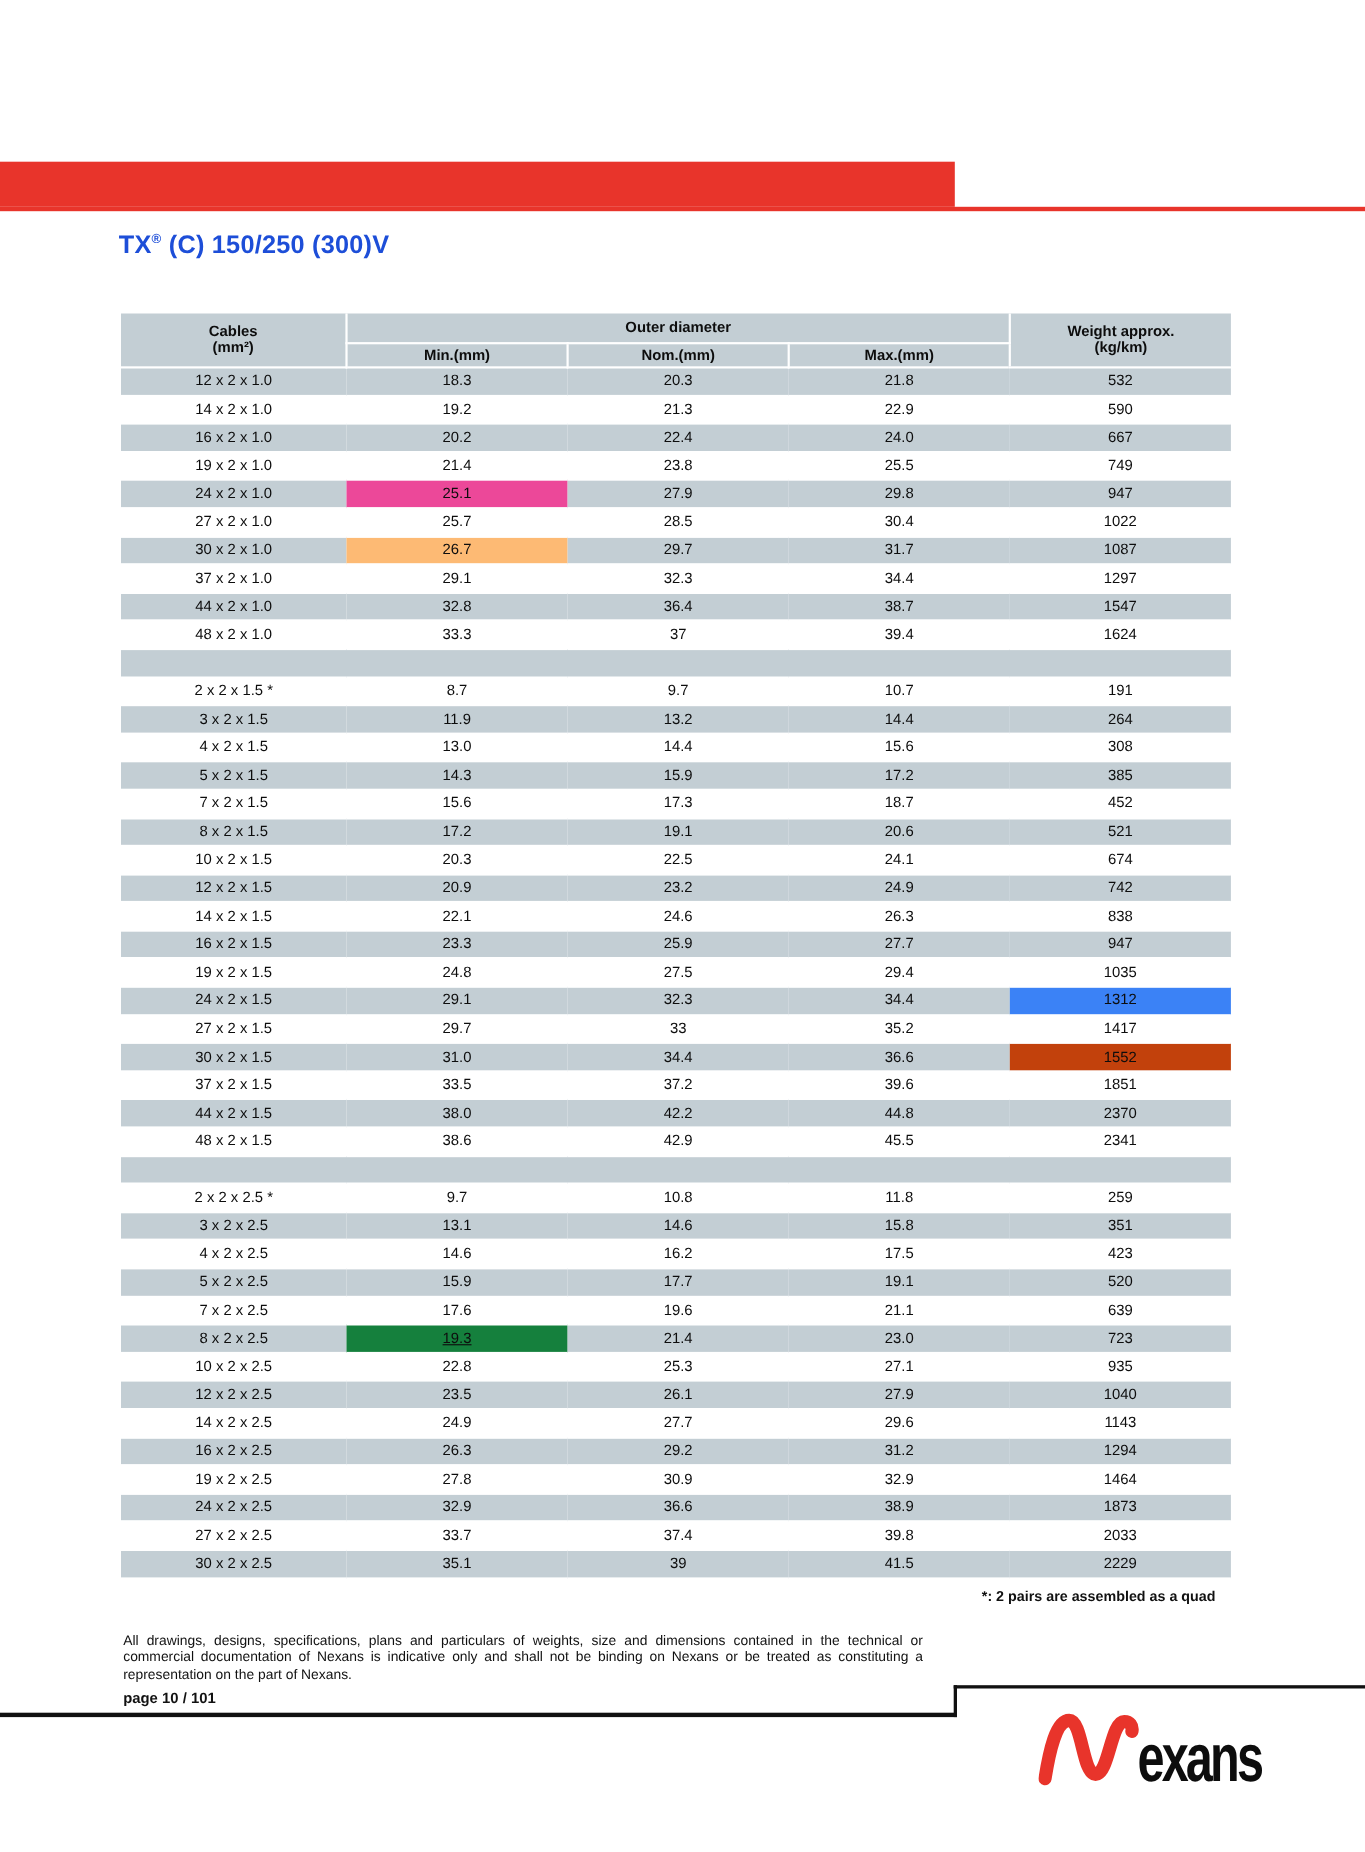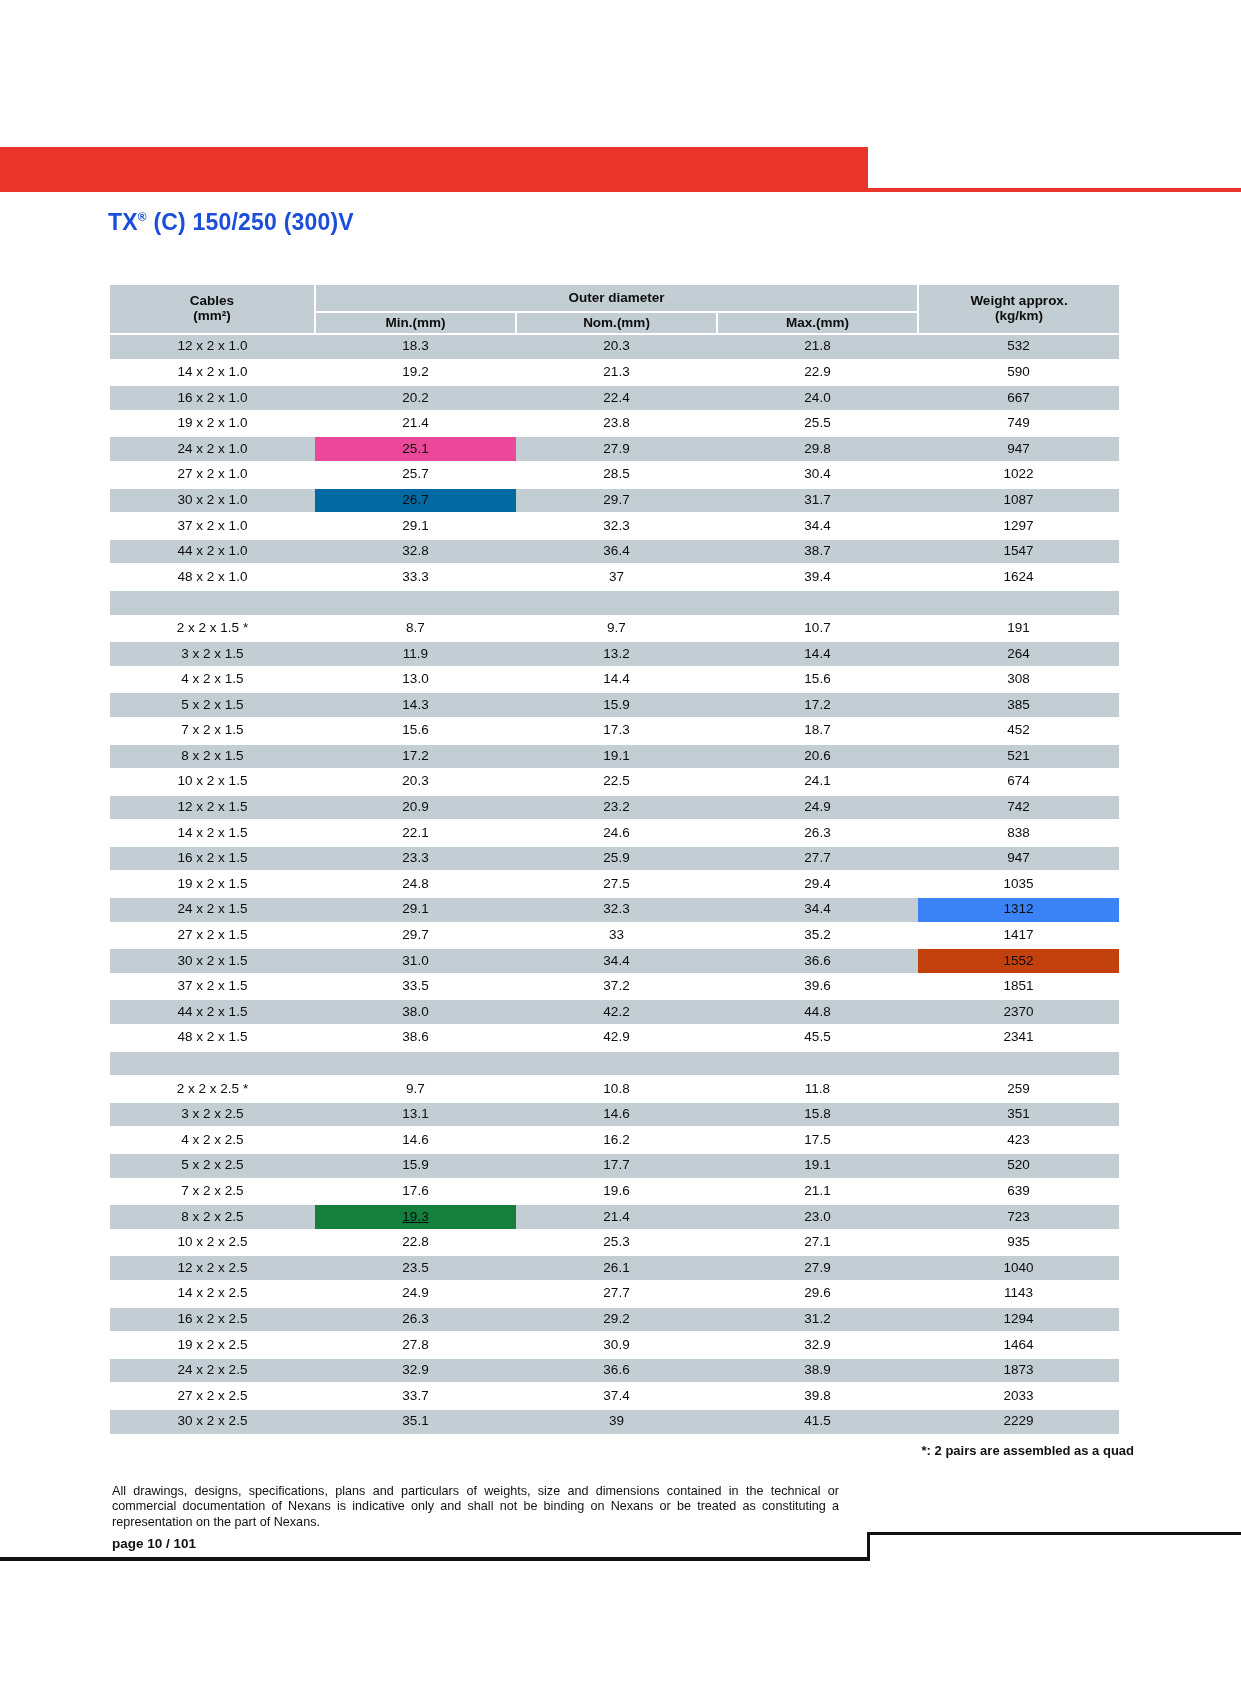--- a/index.html
+++ b/index.html
@@ -34,21 +34,21 @@
   table.spec th, table.spec td { padding: 0; text-align: center; border-bottom: 2px solid #fff; }
   table.spec thead th { font-weight: bold; }
   table.spec thead tr.h1 { height: 27px; }
   table.spec thead tr.h2 { height: 22px; }
   table.spec thead th.vsep { border-right: 2px solid #fff; }
   table.spec tbody td { height: 23.6px; }
   table.spec tbody td.sep { height: 23.6px; }
 
   
   .footnote {
-    position: absolute; right: 107px; top: 1443px;
+    position: absolute; right: 136px; top: 1443px;
     font-size: 13px; font-weight: bold;
   }
 
   
   .disclaimer {
     position: absolute; left: 112px; top: 1484px; width: 727px;
     font-size: 12.6px; line-height: 15.3px; text-align: justify;
   }
   .page-number {
     position: absolute; left: 112px; top: 1536px;
@@ -139,21 +139,21 @@
         </tr>
         <tr>
           <td>27 x 2 x 1.0</td>
           <td>25.7</td>
           <td>28.5</td>
           <td>30.4</td>
           <td>1022</td>
         </tr>
         <tr>
           <td style="background: rgb(195, 206, 212);">30 x 2 x 1.0</td>
-          <td style="background: #0369a1;">26.7</td>
+          <td style="background: #fdba74;">26.7</td>
           <td style="background: rgb(195, 206, 212);">29.7</td>
           <td style="background: rgb(195, 206, 212);">31.7</td>
           <td style="background: rgb(195, 206, 212);">1087</td>
         </tr>
         <tr>
           <td>37 x 2 x 1.0</td>
           <td>29.1</td>
           <td>32.3</td>
           <td>34.4</td>
           <td>1297</td>
@@ -400,14 +400,20 @@
 
   <div class="footnote">*: 2 pairs are assembled as a quad</div>
 
   <div class="disclaimer">All drawings, designs, specifications, plans and particulars of weights, size and dimensions contained in the technical or commercial documentation of Nexans is indicative only and shall not be binding on Nexans or be treated as constituting a representation on the part of Nexans.</div>
   <div class="page-number">page 10 / 101</div>
 
   <div class="rule-thick"></div>
   <div class="rule-vert"></div>
   <div class="rule-thin"></div>
 
+  <div class="logo">
+    <svg width="94" height="68" viewBox="0 0 94 68">
+      <path d="M6,61 C10,36 16,8 28,8 C40,8 40,57 52,57 C64,57 66,9 78,9 C83,9 86,13 85,18" fill="none" stroke="#e8342b" stroke-width="12" stroke-linecap="round"></path>
+    </svg>
+    <span class="logo-text">exans</span>
+  </div>
 
 </div>
 
 </body></html>

